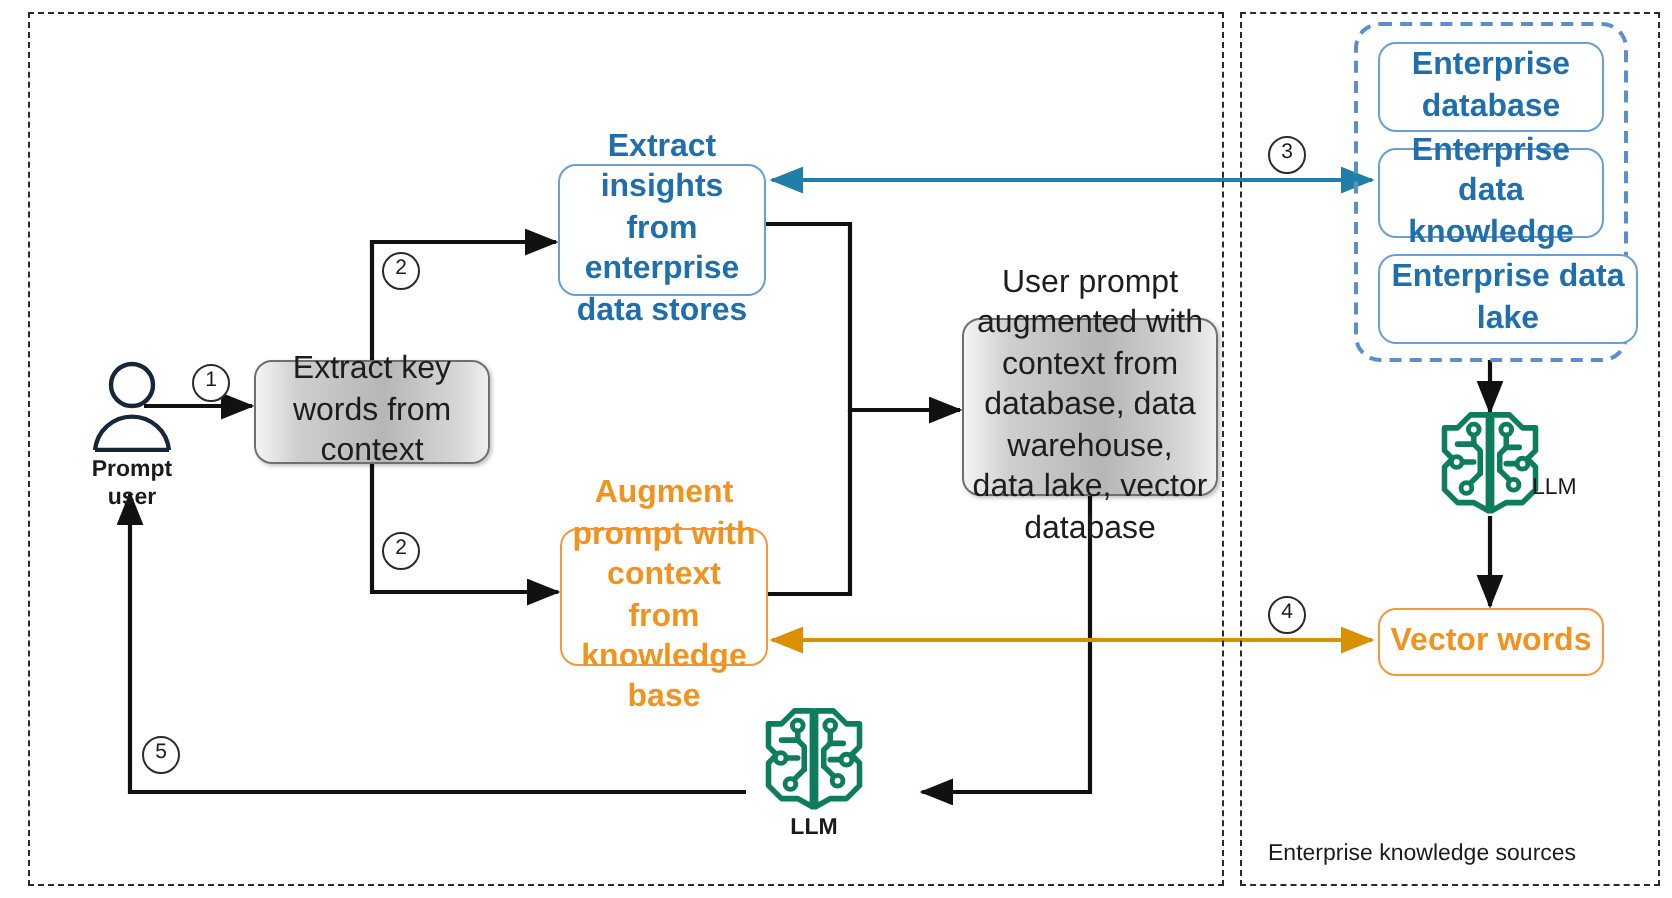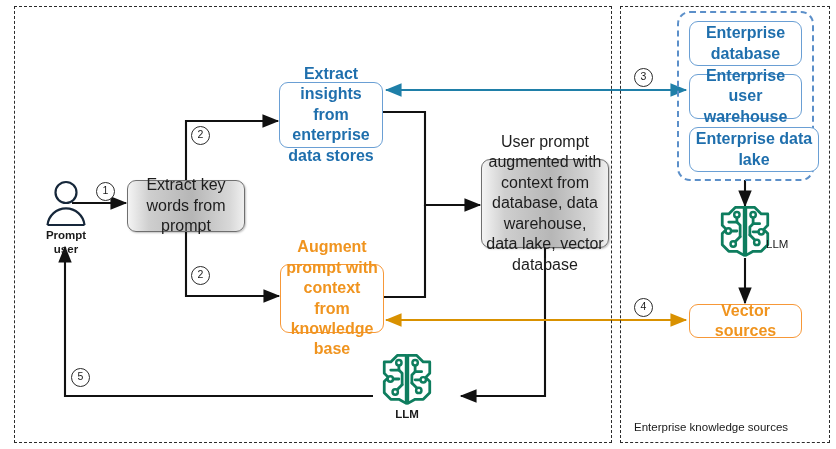--- a/index.html
+++ b/index.html
@@ -169,21 +169,21 @@
     <svg width="48" height="46" viewBox="0 0 48 46">
       <circle cx="24" cy="12.5" r="10.5" fill="#ffffff" stroke="#16273a" stroke-width="2.2"></circle>
       <path d="M5.5,45 A18.6,18.6 0 0 1 42.5,45" fill="#ffffff" stroke="#16273a" stroke-width="2.2"></path>
       <path d="M5.5,45 L42.5,45" stroke="#16273a" stroke-width="2.2" fill="none"></path>
     </svg>
   </div>
   <div class="cap" style="left:26px; top:229px; width:80px;">Prompt
 user</div>
 
   <div class="node node-grey" style="left:127px; top:180px; width:118px; height:52px;">
-    <span>Extract key words from prompt</span>
+    <span>Extract key words from context</span>
   </div>
 
   <div class="node node-grey" style="left:481px; top:159px; width:128px; height:89px;">
     <span>User prompt augmented with context from database, data warehouse, data lake, vector database</span>
   </div>
 
   <div class="node node-blue" style="left:279px; top:82px; width:104px; height:66px;">
     <span>Extract insights from enterprise data stores</span>
   </div>
 
@@ -191,29 +191,29 @@
     <span>Augment prompt with context from knowledge base</span>
   </div>
 
   <div class="group-dashed" style="left:677px; top:11px; width:137px; height:170px;"></div>
 
   <div class="node node-blue" style="left:689px; top:21px; width:113px; height:45px;">
     <span>Enterprise database</span>
   </div>
 
   <div class="node node-blue" style="left:689px; top:74px; width:113px; height:45px;">
-    <span>Enterprise user warehouse</span>
+    <span>Enterprise data knowledge</span>
   </div>
 
   <div class="node node-blue" style="left:689px; top:127px; width:130px; height:45px;">
     <span>Enterprise data lake</span>
   </div>
 
   <div class="node node-orange" style="left:689px; top:304px; width:113px; height:34px;">
-    <span>Vector sources</span>
+    <span>Vector words</span>
   </div>
 
   <div class="icon-wrap" style="left:719px; top:204px; width:52px; height:54px;">
     <svg width="52" height="54" viewBox="0 0 64 66">
       <g fill="none" stroke="#0e7d5e" stroke-width="3.4" stroke-linejoin="round" stroke-linecap="round">
         <path d="M31,4 L20,4 L12,12 L4,12 L4,26 L9,31 L4,36 L4,50 L12,58 L22,58 L31,63 Z"></path>
         <path d="M33,4 L44,4 L52,12 L60,12 L60,26 L55,31 L60,36 L60,50 L52,58 L42,58 L33,63 Z"></path>
         <path d="M32,5 L32,62"></path>
         <path d="M22,14 L22,22 L12,22"></path>
         <path d="M22,22 L26,26 L26,40"></path>

